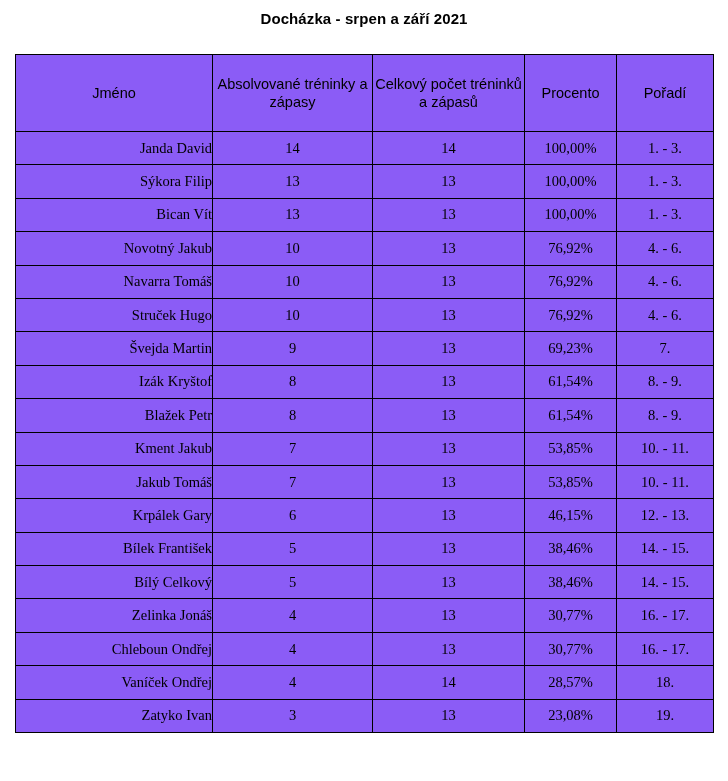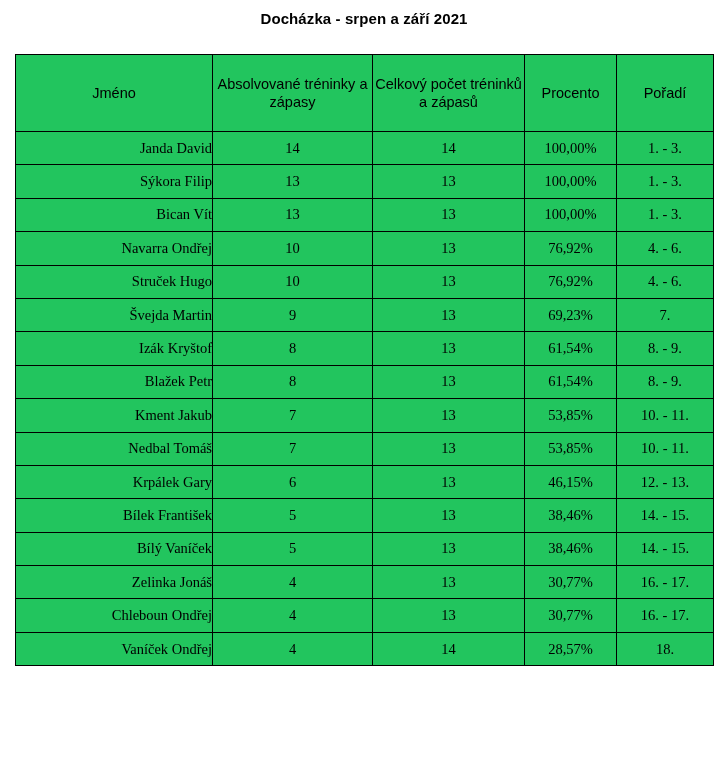--- a/index.html
+++ b/index.html
@@ -32,21 +32,21 @@
   .table-wrap {
     position: absolute;
     left: 15px;
     top: 54px;
     width: 698px;
   }
   table.attendance {
     border-collapse: collapse;
     width: 698px;
     table-layout: fixed;
-    background: #22c55e;
+    background: #8b5cf6;
   }
   table.attendance th,
   table.attendance td {
     border: 1px solid #000000;
     padding: 0;
     font-size: 14.5px;
     font-weight: normal;
   }
   thead th {
     height: 76px;
@@ -119,27 +119,34 @@
             <td class="rank">1. - 3.</td>
           </tr>
           <tr>
             <td class="name">Bican Vít</td>
             <td class="num">13</td>
             <td class="num">13</td>
             <td class="pct">100,00%</td>
             <td class="rank">1. - 3.</td>
           </tr>
           <tr>
-            <td class="name">Navarra Ondřej</td>
+            <td class="name">Novotný Jakub</td>
             <td class="num">10</td>
             <td class="num">13</td>
             <td class="pct">76,92%</td>
             <td class="rank">4. - 6.</td>
           </tr>
           <tr>
+            <td class="name">Navarra Tomáš</td>
+            <td class="num">10</td>
+            <td class="num">13</td>
+            <td class="pct">76,92%</td>
+            <td class="rank">4. - 6.</td>
+          </tr>
+          <tr>
             <td class="name">Struček Hugo</td>
             <td class="num">10</td>
             <td class="num">13</td>
             <td class="pct">76,92%</td>
             <td class="rank">4. - 6.</td>
           </tr>
           <tr>
             <td class="name">Švejda Martin</td>
             <td class="num">9</td>
             <td class="num">13</td>
@@ -161,42 +168,42 @@
             <td class="rank">8. - 9.</td>
           </tr>
           <tr>
             <td class="name">Kment Jakub</td>
             <td class="num">7</td>
             <td class="num">13</td>
             <td class="pct">53,85%</td>
             <td class="rank">10. - 11.</td>
           </tr>
           <tr>
-            <td class="name">Nedbal Tomáš</td>
+            <td class="name">Jakub Tomáš</td>
             <td class="num">7</td>
             <td class="num">13</td>
             <td class="pct">53,85%</td>
             <td class="rank">10. - 11.</td>
           </tr>
           <tr>
             <td class="name">Krpálek Gary</td>
             <td class="num">6</td>
             <td class="num">13</td>
             <td class="pct">46,15%</td>
             <td class="rank">12. - 13.</td>
           </tr>
           <tr>
             <td class="name">Bílek František</td>
             <td class="num">5</td>
             <td class="num">13</td>
             <td class="pct">38,46%</td>
             <td class="rank">14. - 15.</td>
           </tr>
           <tr>
-            <td class="name">Bílý Vaníček</td>
+            <td class="name">Bílý Celkový</td>
             <td class="num">5</td>
             <td class="num">13</td>
             <td class="pct">38,46%</td>
             <td class="rank">14. - 15.</td>
           </tr>
           <tr>
             <td class="name">Zelinka Jonáš</td>
             <td class="num">4</td>
             <td class="num">13</td>
             <td class="pct">30,77%</td>
@@ -209,17 +216,24 @@
             <td class="pct">30,77%</td>
             <td class="rank">16. - 17.</td>
           </tr>
           <tr>
             <td class="name">Vaníček Ondřej</td>
             <td class="num">4</td>
             <td class="num">14</td>
             <td class="pct">28,57%</td>
             <td class="rank">18.</td>
           </tr>
+          <tr>
+            <td class="name">Zatyko Ivan</td>
+            <td class="num">3</td>
+            <td class="num">13</td>
+            <td class="pct">23,08%</td>
+            <td class="rank">19.</td>
+          </tr>
         </tbody>
     </table>
   </div>
 
 </div>
 
 </body></html>

